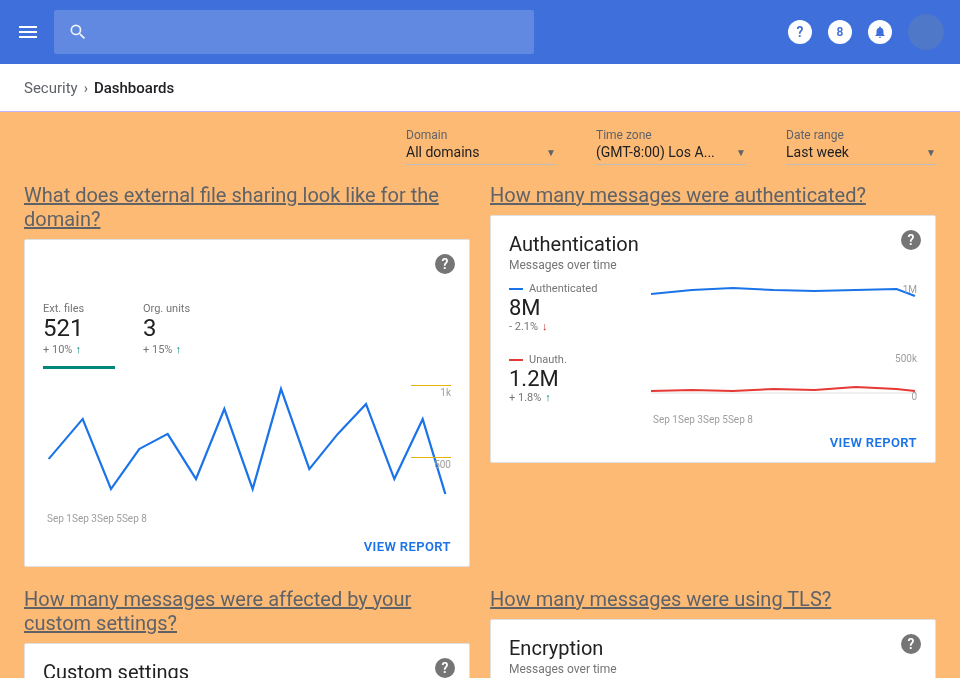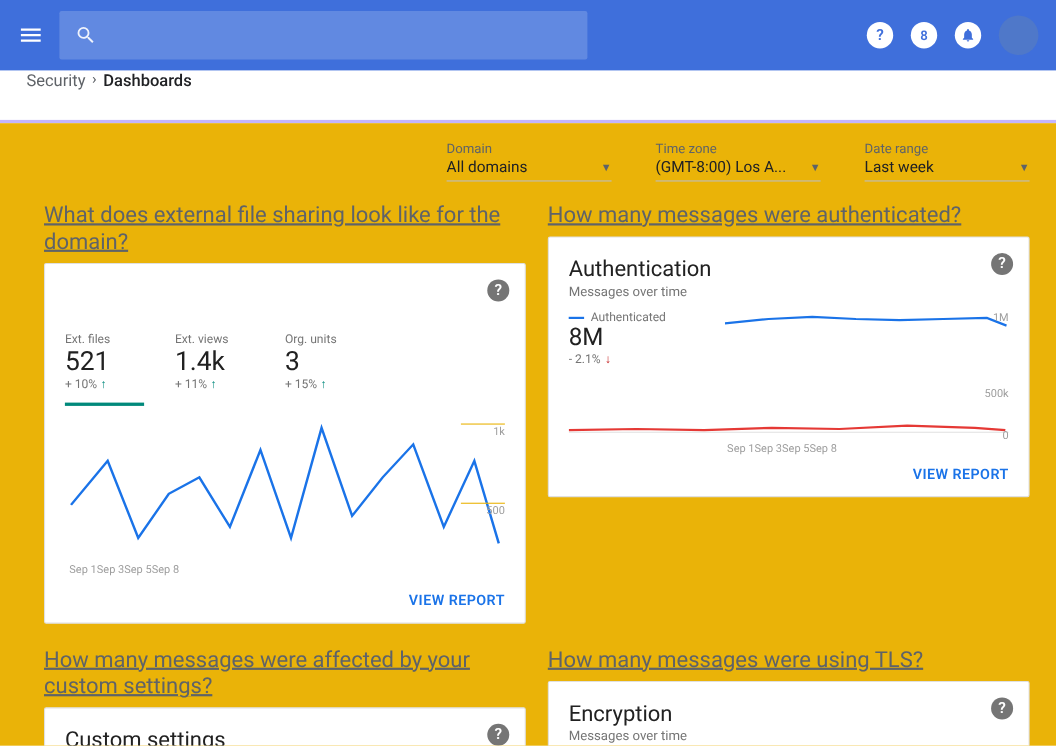--- a/index.html
+++ b/index.html
@@ -46,31 +46,31 @@
   width: 24px; height: 24px; border-radius: 50%;
   background: #fff; display: flex; align-items: center; justify-content: center;
   color: #3f6fdb; font-size: 14px; font-weight: 600;
 }
 .avatar {
   width: 36px; height: 36px; border-radius: 50%; background: #4f78c9;
 }
 
 .breadcrumb-bar {
   height: 48px; padding: 0 24px;
-  display: flex; gap: 6px;
-  border-bottom: 3px solid #c4b5fd;
+  display: flex; align-items: center; gap: 6px;
+  border-bottom: 1px solid #c4b5fd;
   font-size: 15px; color: #5f6368;
 }
 .breadcrumb-bar .chev { font-size: 14px; color: #5f6368; }
 .breadcrumb-current { color: #202124; font-weight: 500; }
 
 .content {
-  background: #eab308;
+  background: #fdba74;
   height: calc(678px - 64px - 48px);
-  padding: 16px 24px 0 40px;
+  padding: 16px 24px 0 24px;
   overflow: hidden;
 }
 .filters {
   display: flex; gap: 40px; justify-content: flex-end;
   margin-bottom: 18px;
 }
 .filter { width: 150px; }
 .filter-label { font-size: 12px; color: #5f6368; margin-bottom: 2px; }
 .filter-value {
   font-size: 14px; color: #202124; padding-bottom: 4px;
@@ -197,28 +197,20 @@
         <div class="stat-row">
           <div class="stat active">
             <div class="stat-label">Ext. files</div>
             <div class="stat-value">521</div>
             <div class="stat-delta">
                 <span>+ 10%</span>
                 <span class="delta-up"></span>
               </div>
           </div>
           <div class="stat">
-            <div class="stat-label">Ext. views</div>
-            <div class="stat-value">1.4k</div>
-            <div class="stat-delta">
-                <span>+ 11%</span>
-                <span class="delta-up"></span>
-              </div>
-          </div>
-          <div class="stat">
             <div class="stat-label">Org. units</div>
             <div class="stat-value">3</div>
             <div class="stat-delta">
                 <span>+ 15%</span>
                 <span class="delta-up"></span>
               </div>
           </div>
         </div>
 
         <div class="chart-area">
@@ -259,20 +251,31 @@
           </div>
           <div class="auth-right">
             <div class="auth-ytick" style="top:2px">1M</div>
             <svg viewBox="0 0 260 50" preserveAspectRatio="none">
               <polyline fill="none" stroke="#1a73e8" stroke-width="2" points="0,12 40,8 80,6 120,8 160,9 200,8 240,7 258,14"></polyline>
             </svg>
           </div>
         </div>
 
         <div class="auth-block">
+          <div class="auth-left auth-series">
+            <div class="series-name">
+                <span class="series-dash red"></span>
+                <span>Unauth.</span>
+              </div>
+            <div class="series-val">1.2M</div>
+            <div class="series-delta">
+                <span>+ 1.8%</span>
+                <span class="delta-up"></span>
+              </div>
+          </div>
           <div class="auth-right">
             <div class="auth-ytick" style="top:0">500k</div>
             <div class="auth-ytick" style="top:38px">0</div>
             <svg viewBox="0 0 260 50" preserveAspectRatio="none">
               <line x1="0" y1="40" x2="260" y2="40" stroke="#e0e0e0"></line>
               <polyline fill="none" stroke="#e53935" stroke-width="2" points="0,38 40,37 80,38 120,36 160,37 200,34 240,36 258,38"></polyline>
             </svg>
           </div>
         </div>
 

